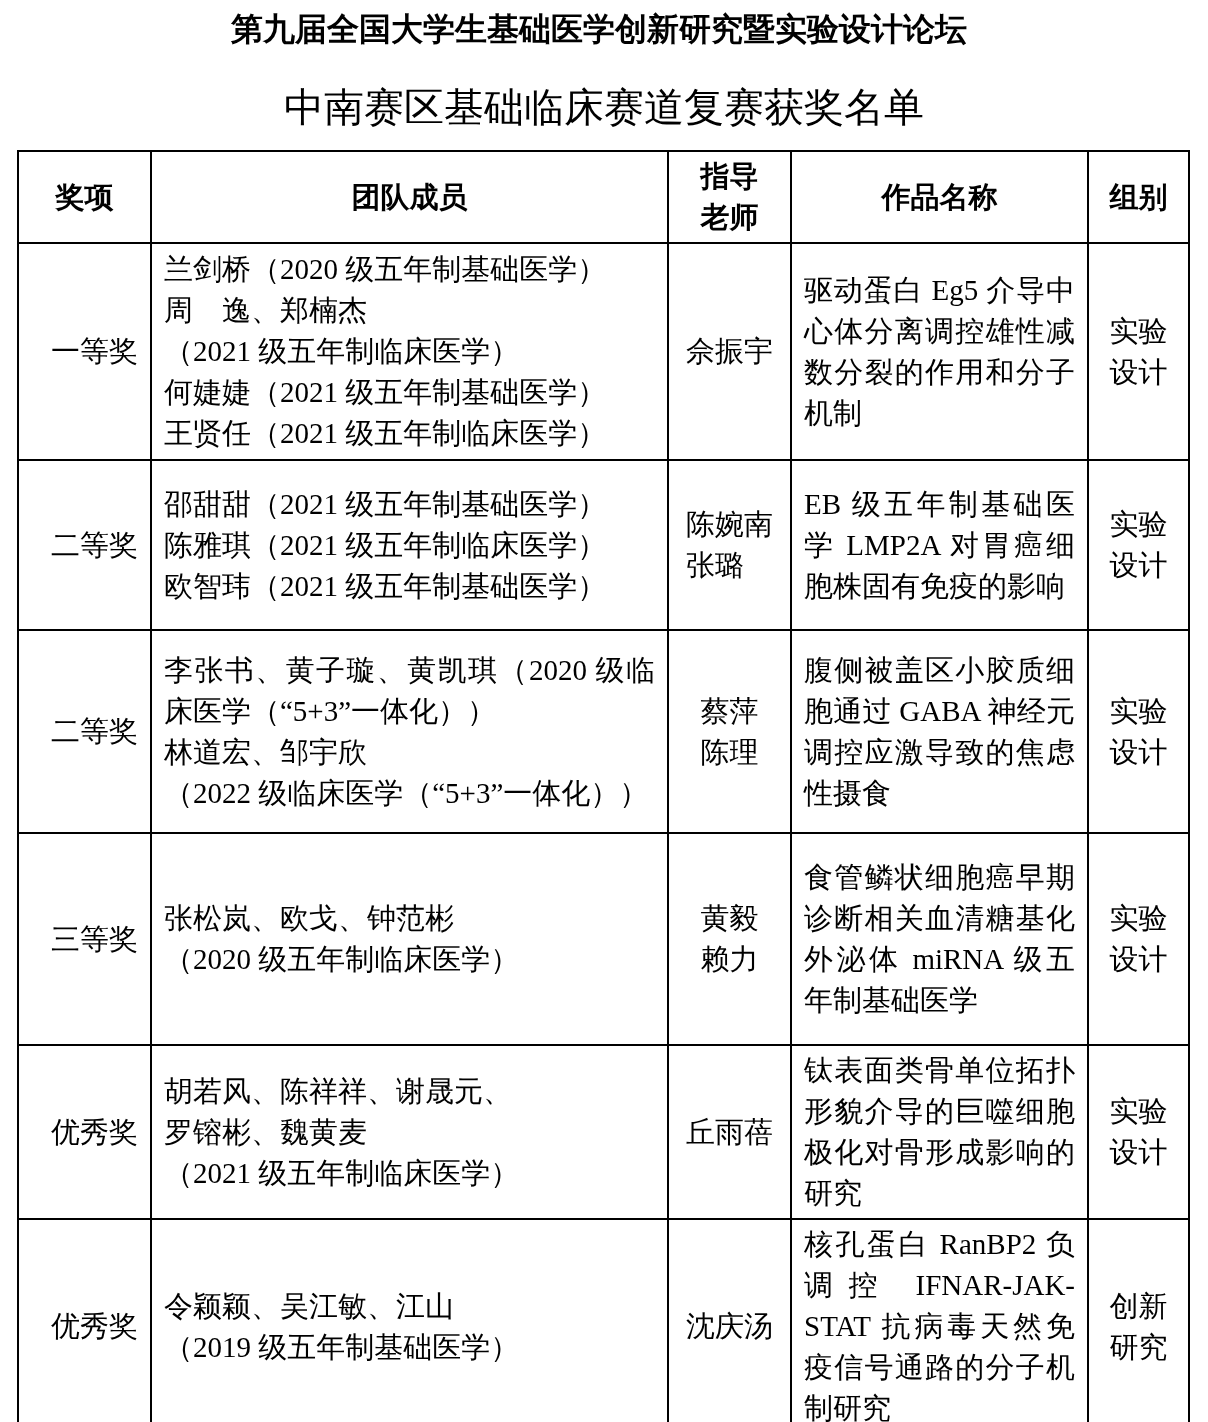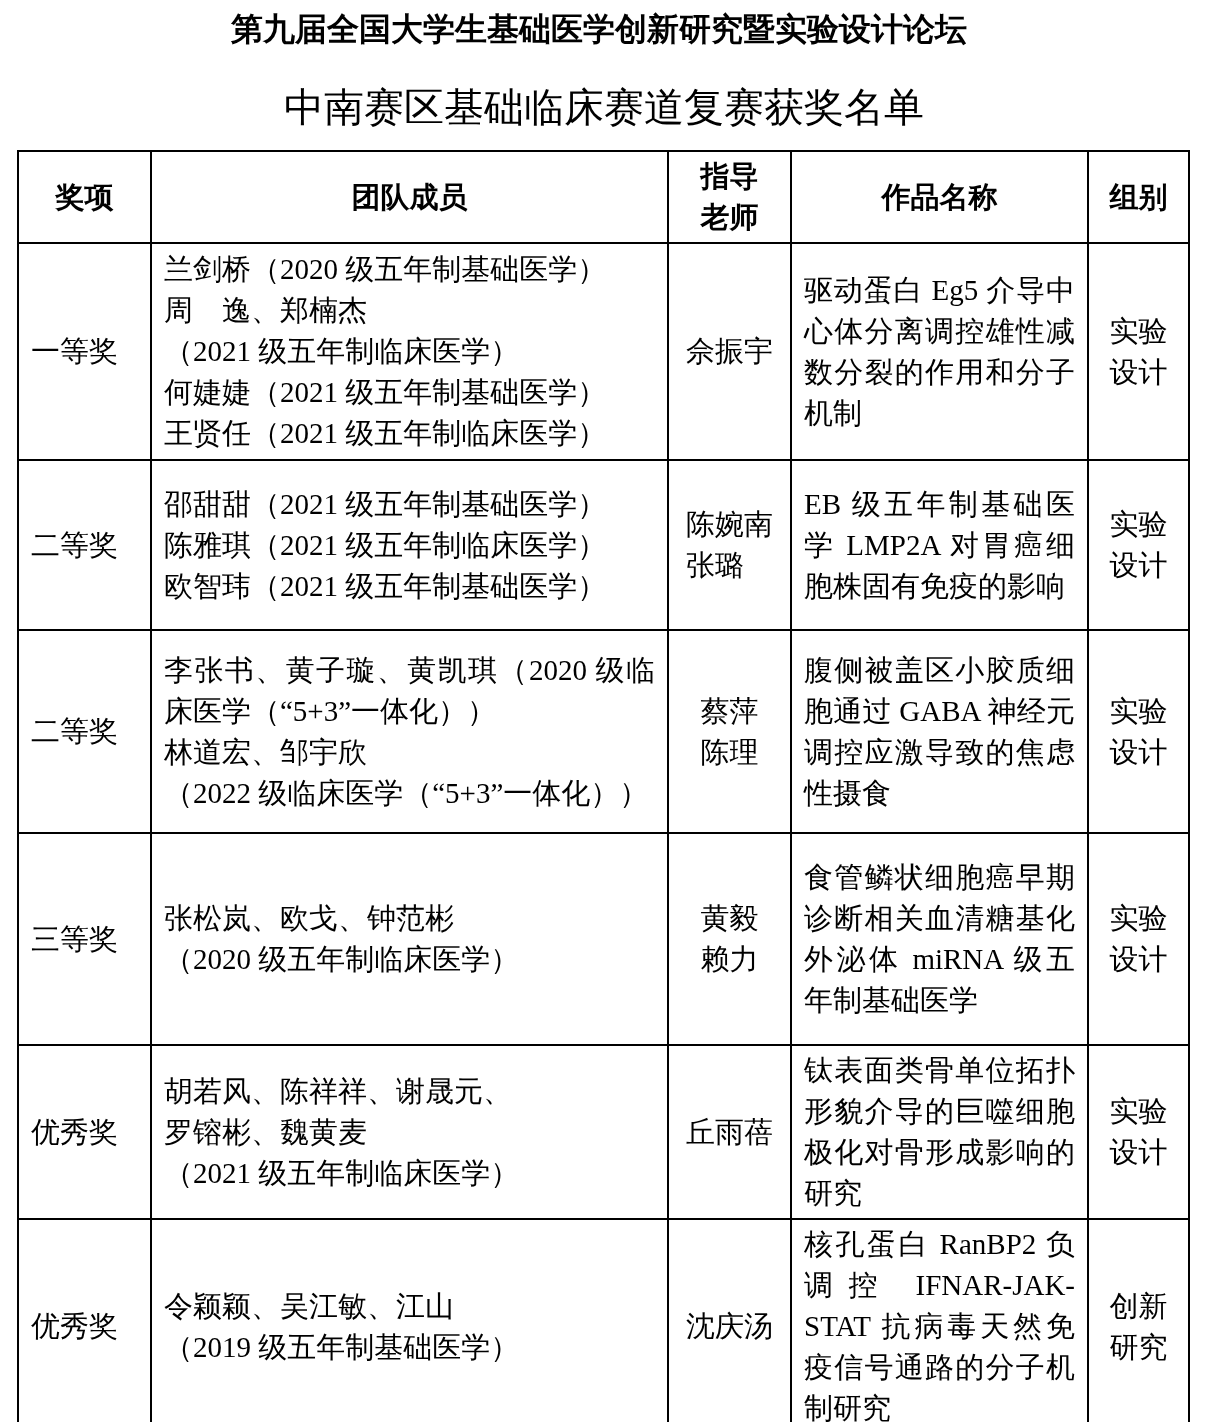--- a/index.html
+++ b/index.html
@@ -40,21 +40,21 @@
     text-align:center;
     white-space:pre-line;
   }
   tr.hdr{height:80px;}
   tr.r1{height:217px;}
   tr.r2{height:170px;}
   tr.r3{height:203px;}
   tr.r4{height:212px;}
   tr.r5{height:164px;}
   tr.r6{height:211px;}
-  td.c-award{text-align:left;}
+  td.c-award{text-align:right;}
   td.c-members{
     text-align:justify;
     white-space:pre-line;
     margin-top:14px;
   }
   td.c-advisor{text-align:center;padding:10px 6px;}
   td.c-advisor .blk{
     display:inline-block;
     text-align:left;
     white-space:pre-line;

